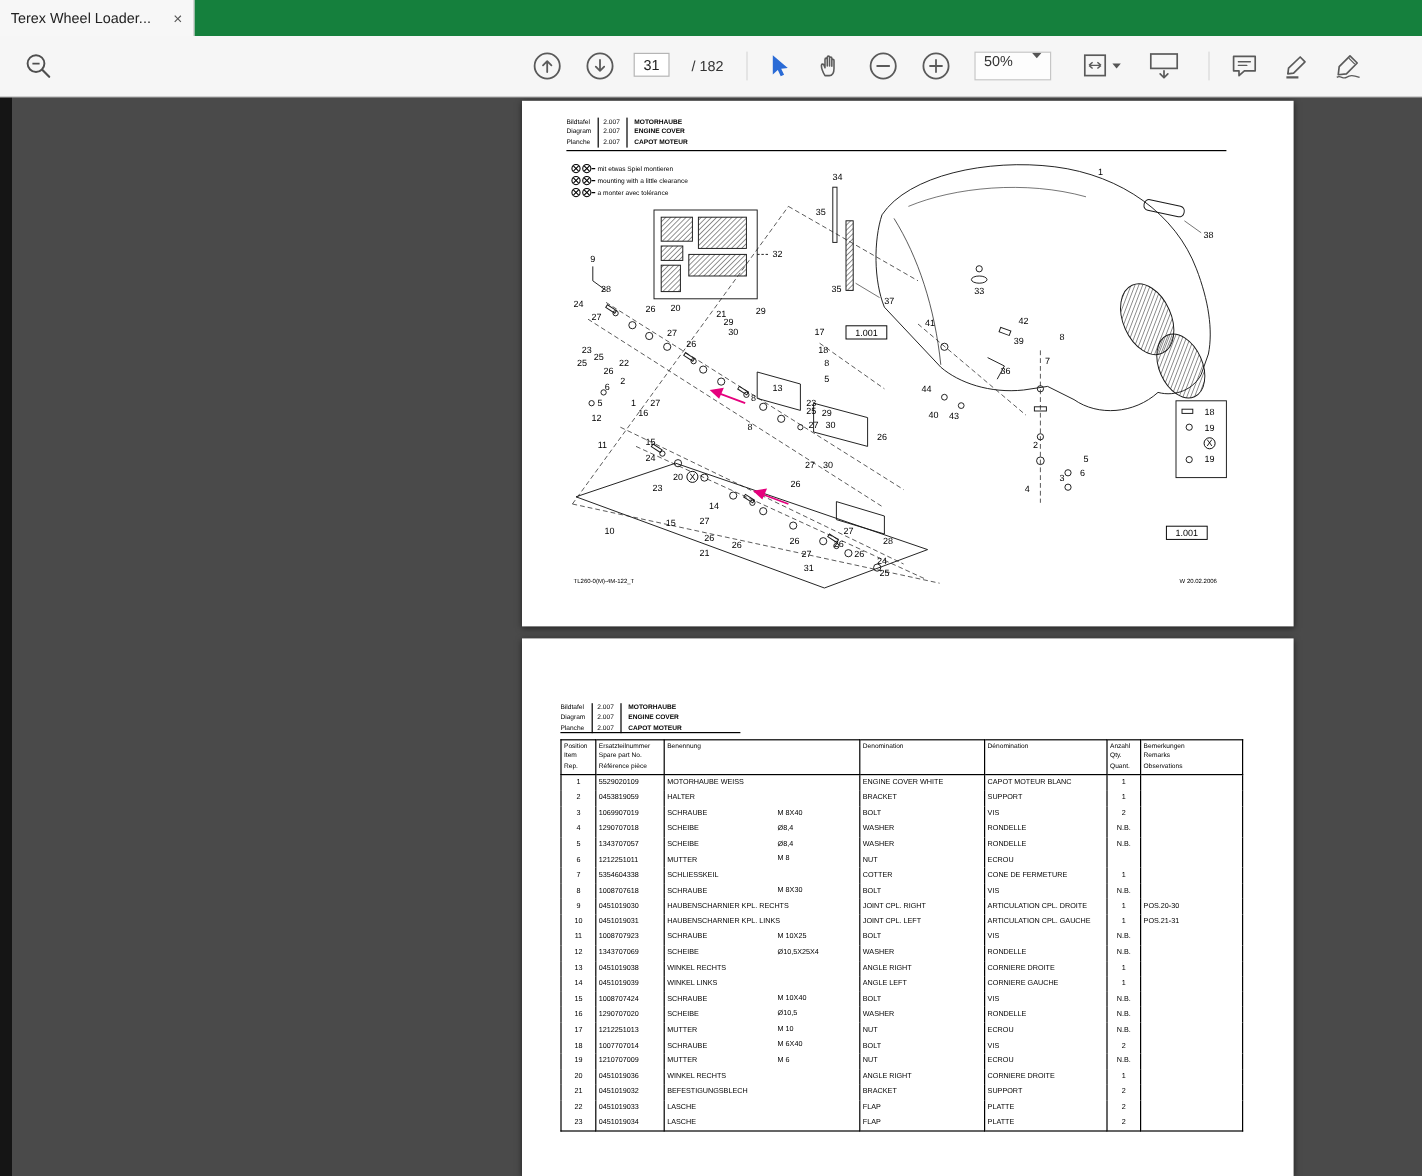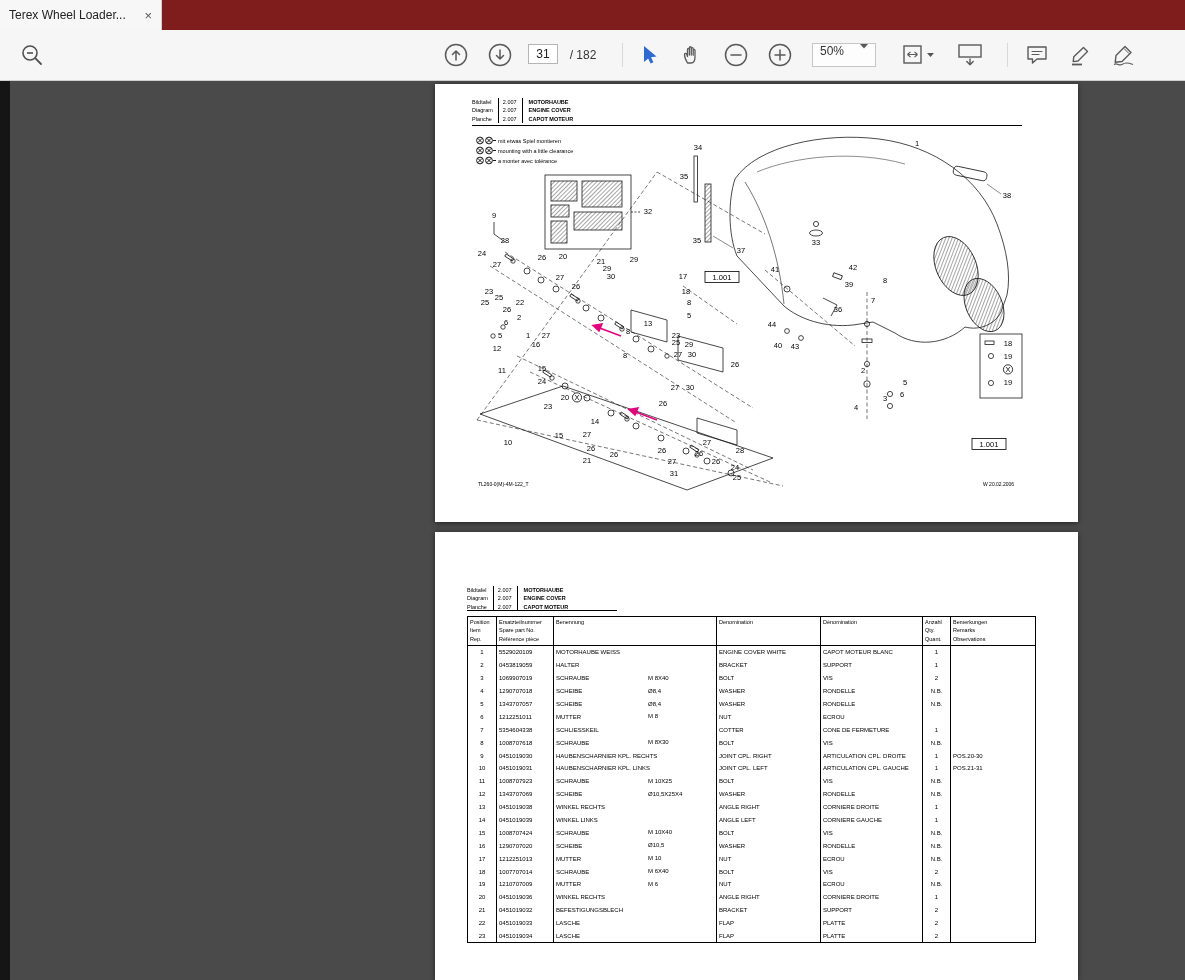--- a/index.html
+++ b/index.html
@@ -1,19 +1,19 @@
 <!DOCTYPE html>
 <html><head>
 <meta charset="utf-8">
 <style>
   html,body{margin:0;padding:0;}
   body{width:1185px;height:980px;overflow:hidden;background:#4a4a4a;font-family:"Liberation Sans",sans-serif;-webkit-font-smoothing:antialiased;}
 
   
-  .tabbar{position:absolute;top:0;left:0;width:1185px;height:30px;background:#7f1d1d;border-bottom:1px solid #d6d6d6;z-index:30;}
+  .tabbar{position:absolute;top:0;left:0;width:1185px;height:30px;background:#15803d;border-bottom:1px solid #d6d6d6;z-index:30;}
   .tab{position:absolute;left:0;top:0;width:162px;height:30px;background:#f7f7f7;border-right:1px solid #cfcfcf;display:flex;align-items:center;padding:0 9px;box-sizing:border-box;}
   .tab-title{flex:1;font-size:12px;color:#222;white-space:nowrap;overflow:hidden;}
   .tab-close{margin-left:6px;font-size:13px;color:#555;line-height:1;}
 
   
   .toolbar{position:absolute;top:30px;left:0;width:1185px;height:50px;background:#f6f6f6;border-bottom:1px solid #cfcfcf;z-index:30;}
   .ticon{position:absolute;top:0;height:50px;display:flex;align-items:center;justify-content:center;cursor:default;}
   .tb-label{font-size:12px;color:#333;}
   .page-input{position:absolute;top:14px;left:528px;width:30px;height:20px;border:1px solid #b5b5b5;background:#fff;font-size:12px;color:#222;text-align:center;box-sizing:border-box;font-family:"Liberation Sans",sans-serif;}
   .zoom-select{position:absolute;top:13px;left:812px;width:64px;height:24px;border:1px solid #c6c6c6;background:#fdfdfd;display:flex;align-items:flex-start;justify-content:space-between;padding:0 7px;box-sizing:border-box;font-size:12px;color:#333;}
@@ -77,21 +77,21 @@
   </div>
 
   <div class="ticon" style="left:487px;width:26px;">
     <svg width="26" height="26" viewBox="0 0 26 26">
       <circle cx="13" cy="13" r="10.5" fill="none" stroke="#5a5a5a" stroke-width="1.5"></circle>
       <path d="M13 8 V17 M9.5 13.5 L13 17 L16.5 13.5" fill="none" stroke="#5a5a5a" stroke-width="1.5" stroke-linecap="round" stroke-linejoin="round"></path>
     </svg>
   </div>
 
   <input class="page-input" value="31" style="">
-  <div class="ticon" style="left:563px;width:40px;justify-content:center;">
+  <div class="ticon" style="left:563px;width:40px;justify-content:flex-end;">
     <span class="tb-label">/ 182</span>
   </div>
 
   <div class="divider" style="left:622px;"></div>
 
   <div class="ticon" style="left:637px;width:24px;">
     <svg width="22" height="22" viewBox="0 0 22 22">
       <path d="M6 2 L6 18 L10.2 14.4 L12.6 19.6 L15.4 18.3 L13 13.2 L18.5 12.6 Z" fill="#2a6bd6"></path>
     </svg>
   </div>

